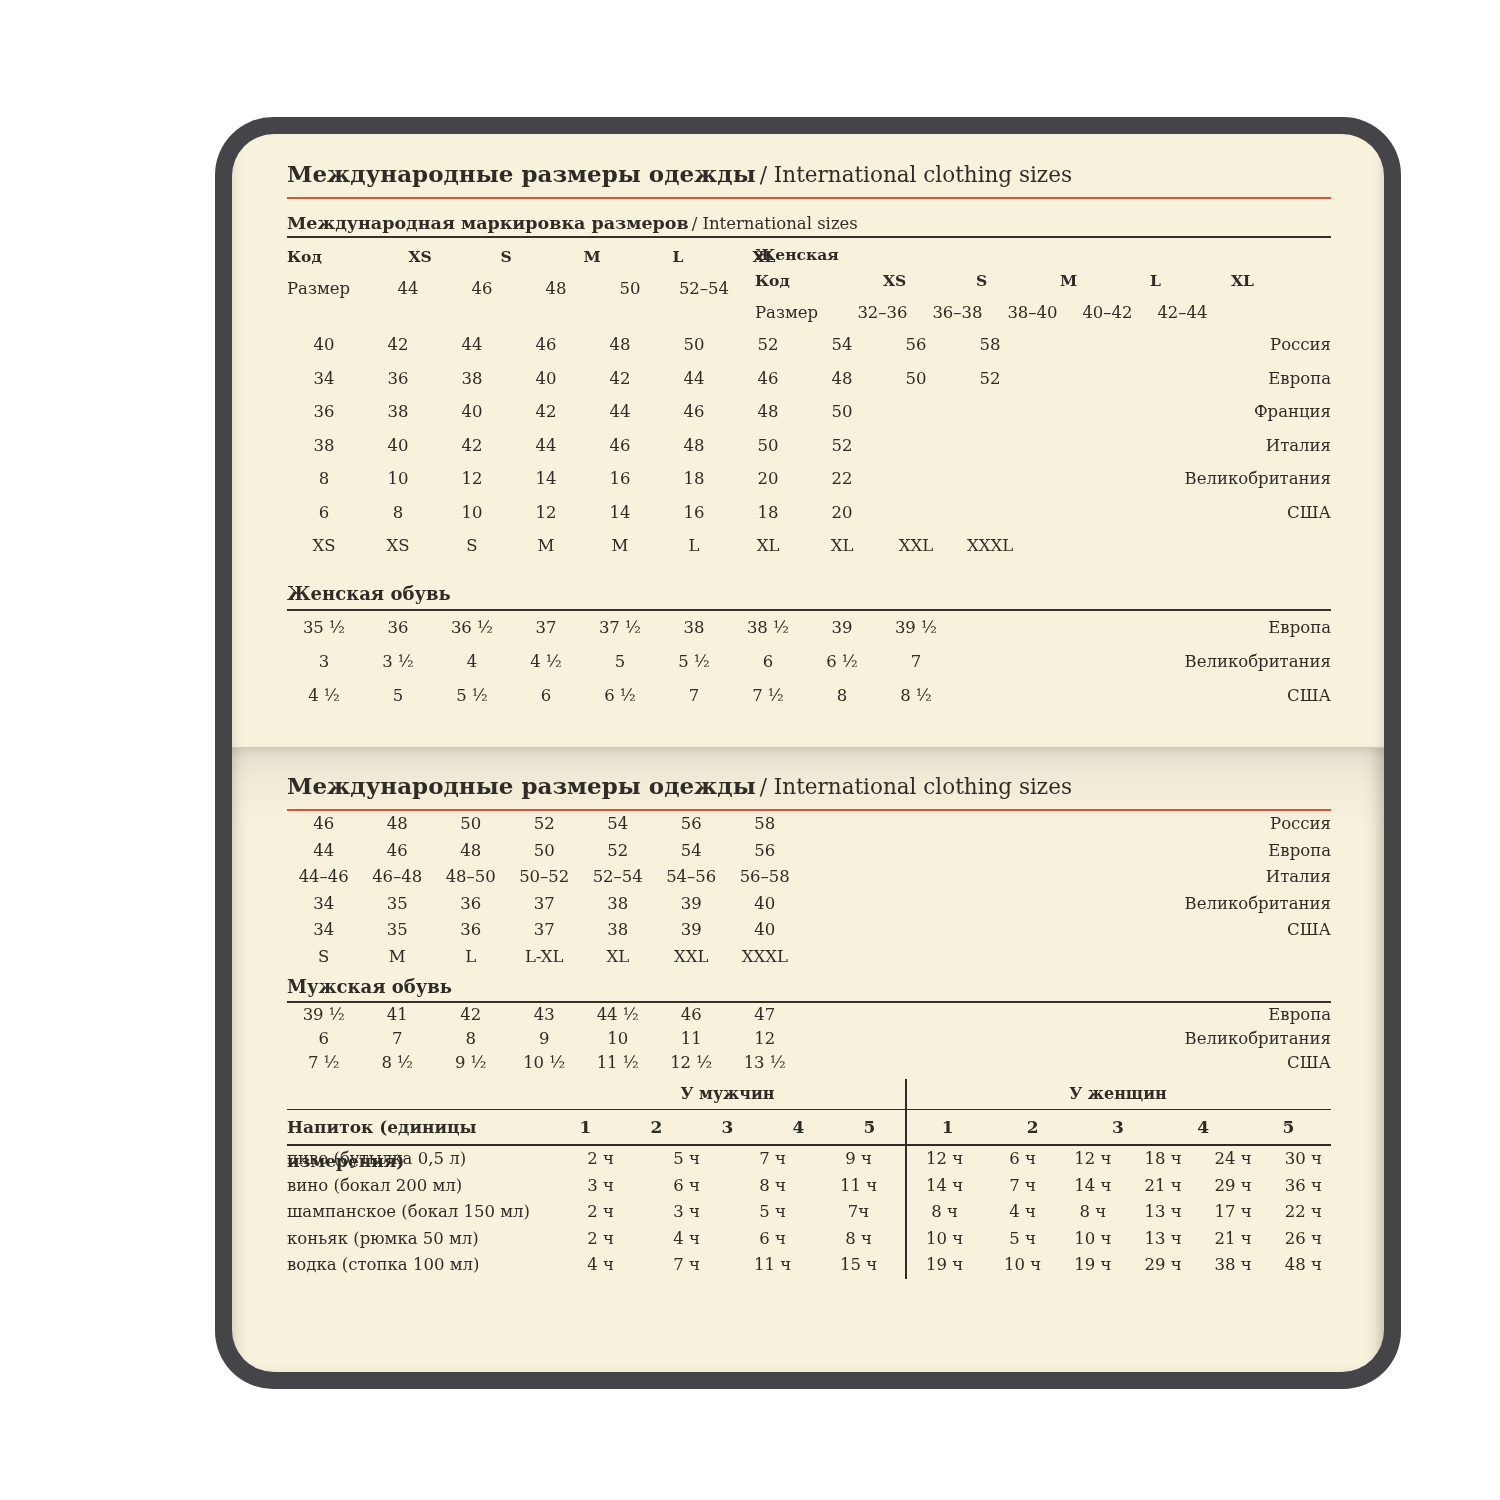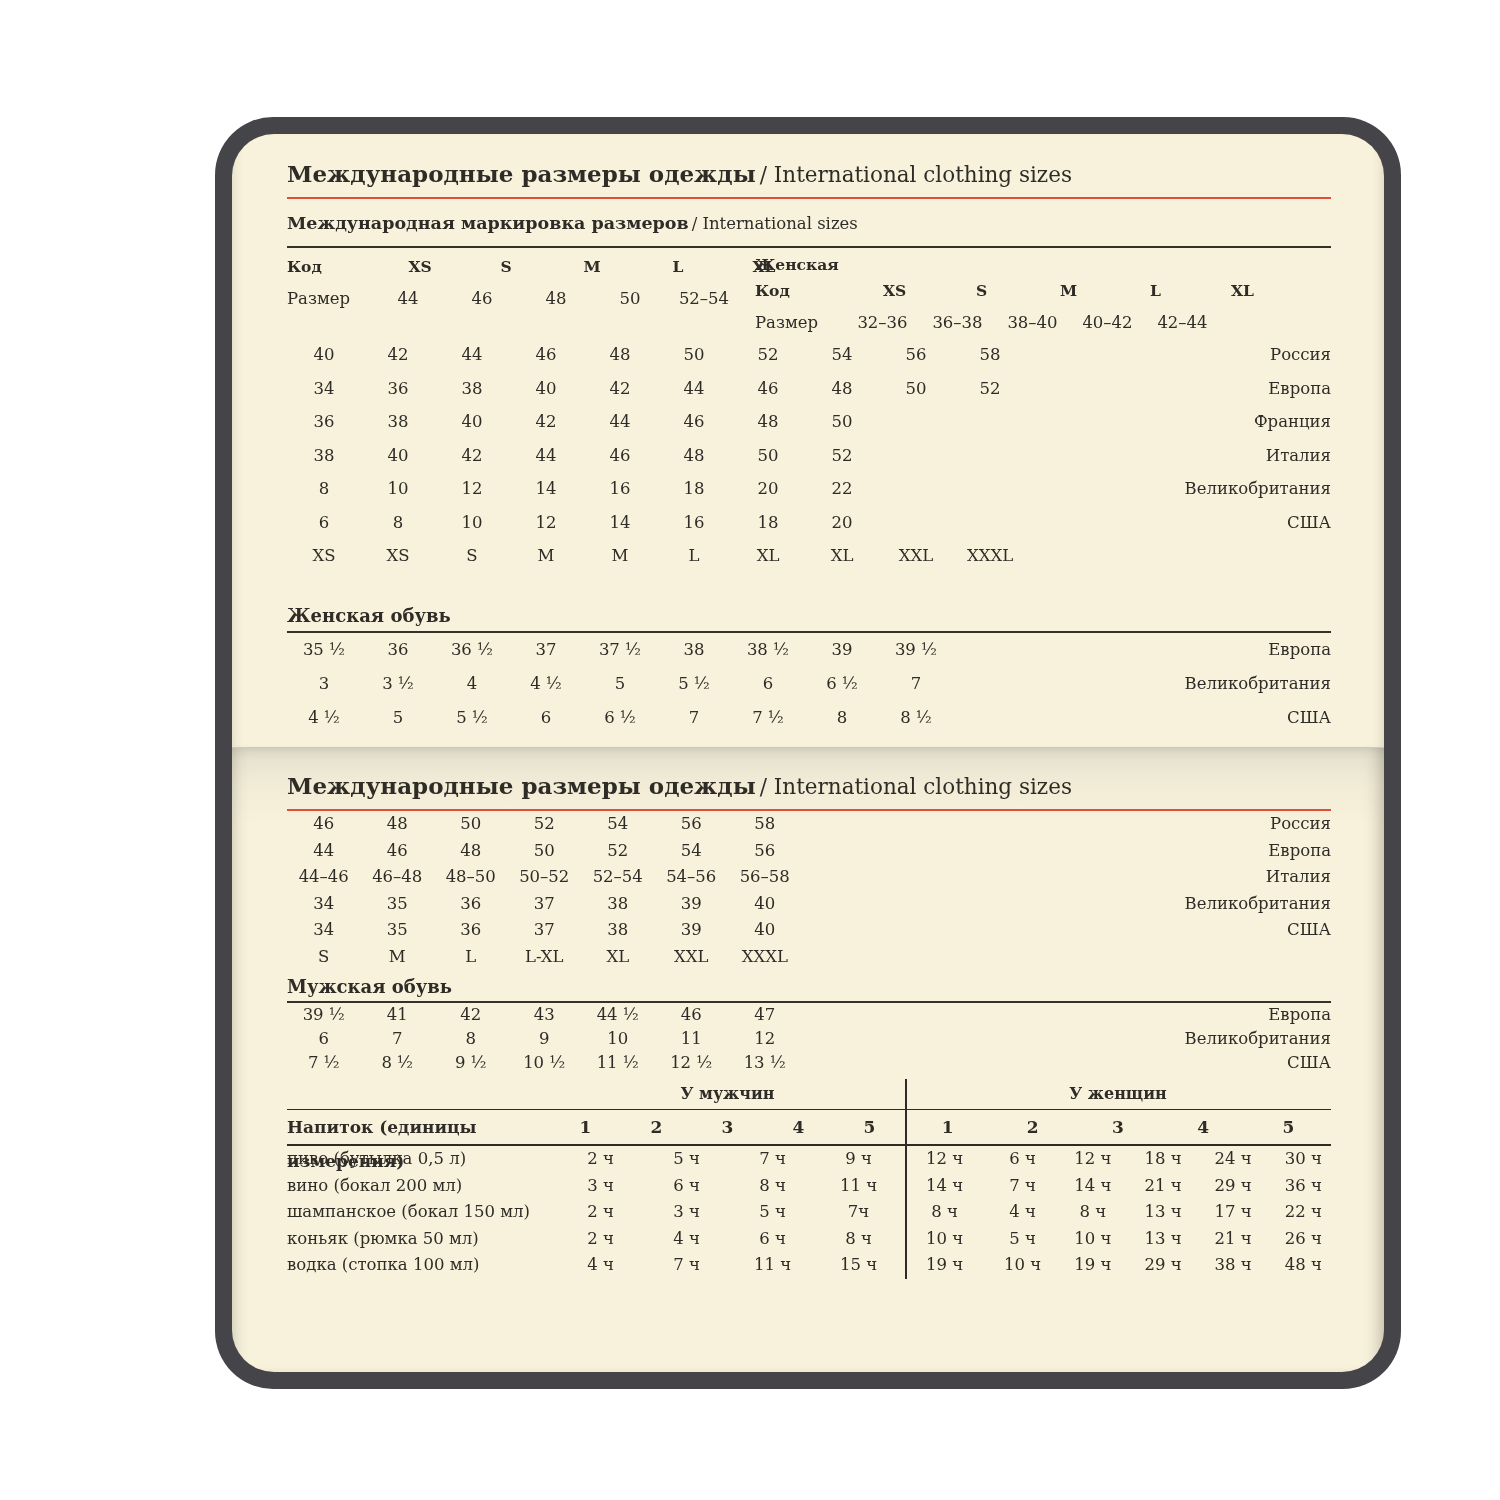--- a/index.html
+++ b/index.html
@@ -27,42 +27,42 @@
     background:linear-gradient(180deg,#dbd7c6 0px,#e8e3d0 12px,#f2ecd7 36px,#f8f2dc 78px);
     box-shadow:inset 12px 0 16px -12px rgba(60,55,40,.30), inset -14px 0 18px -12px rgba(60,55,40,.38);
   }
   .sec-title{
     margin:0;font-size:23px;line-height:28px;font-weight:bold;
     border-bottom:2.5px solid #df5038;padding-bottom:8px;
   }
   .sec-title .en{font-weight:normal;font-size:21.5px;margin-left:4px;}
   .sub-heading{
     margin:12px 0 0 0;font-size:17.5px;line-height:24px;font-weight:bold;
-    border-bottom:2px solid #34312b;padding-bottom:10px;
+    border-bottom:2px solid #34312b;padding-bottom:0;
   }
   .sub-heading .en{font-weight:normal;font-size:16.5px;margin-left:3px;}
   
   .marking{display:flex;gap:14px;margin-top:4px;}
   .mark-half.men{width:454px;}
   .mark-half.women{flex:1;}
   .mark-title{font-weight:bold;font-size:15.5px;height:24px;line-height:26px;}
   .mark-row{display:grid;}
   .men .mark-row{grid-template-columns:84px repeat(5,74px);}
   .women .mark-row{grid-template-columns:90px repeat(5,75px);}
   .mark-row span{text-align:center;}
   .mark-row .mlab{text-align:left;}
   .mark-row.codes{font-weight:bold;font-size:15.5px;height:30px;line-height:30px;gap:12px;}
   .mark-row.sizes{font-size:16.5px;height:32px;line-height:34px;}
   
   .tbl-heading{
     margin:6px 0 0 0;font-size:18px;line-height:22px;font-weight:bold;
     border-bottom:2px solid #34312b;padding-bottom:4px;
   }
   .page2 .tbl-heading{line-height:21px;}
-  .p1-shoes-heading{margin-top:32px;}
+  .p1-shoes-heading{margin-top:20px;}
   .p2-shoes-heading{}
   
   .sizes-table{font-size:16.5px;}
   .srow{display:grid;grid-template-columns:repeat(var(--cols,10),var(--colw,74px)) 1fr;
         height:var(--rowh,33.5px);line-height:var(--rowh,33.5px);}
   .srow .cell{text-align:center;}
   .srow .rlabel{text-align:right;}
   .p1-clothing{--cols:10;--colw:74px;--rowh:33.5px;}
   .p1-shoes{--cols:10;--colw:74px;--rowh:34px;}
   .p2-clothing{--cols:7;--colw:73.5px;--rowh:26.5px;}

